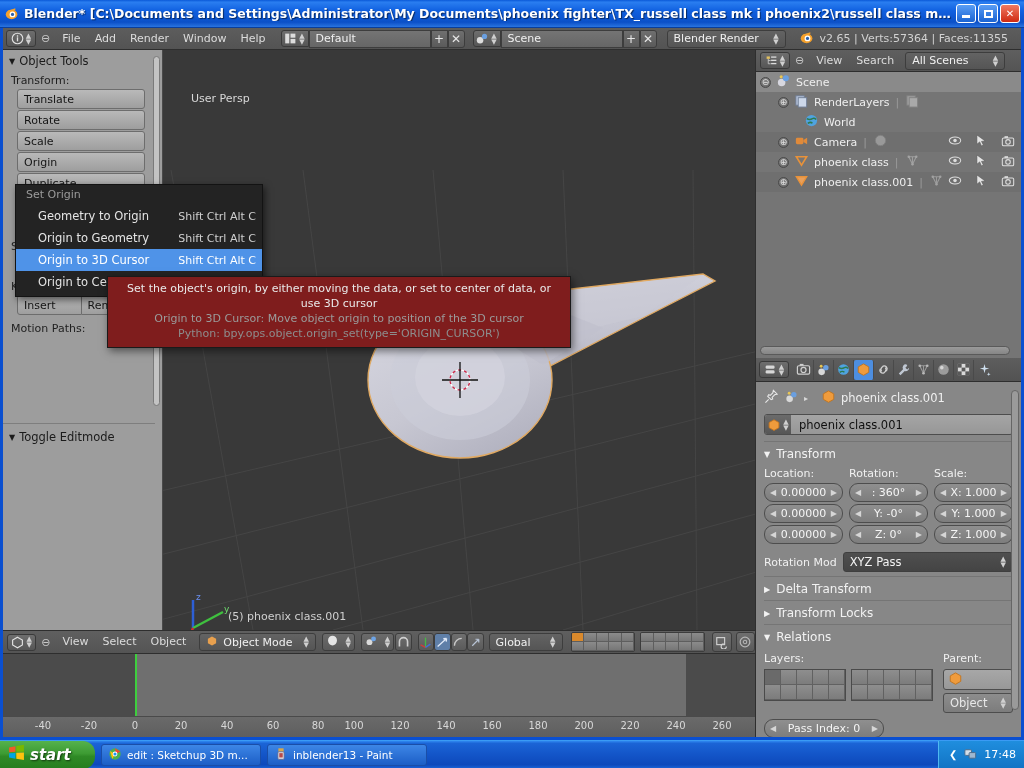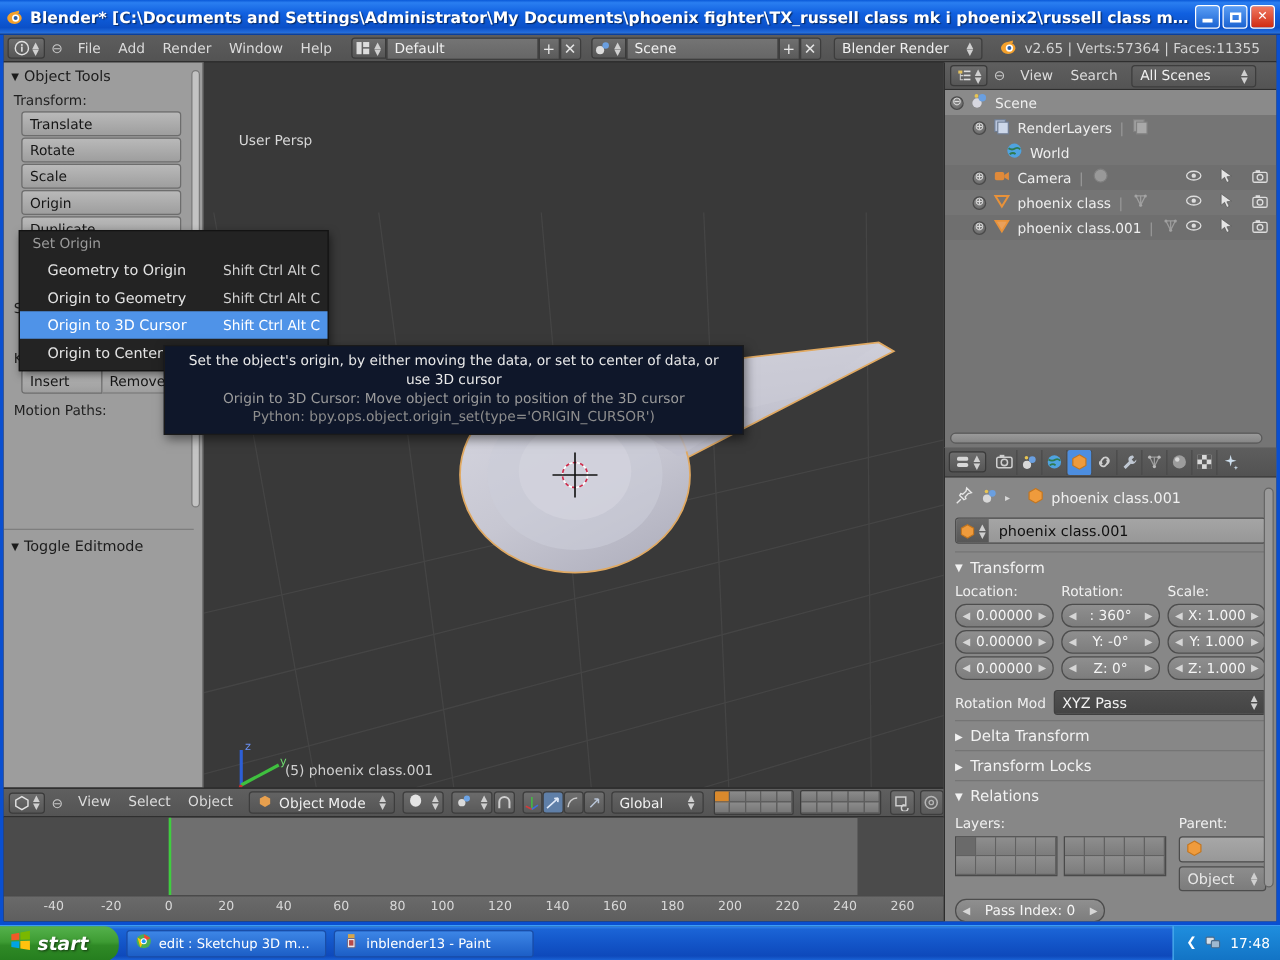--- a/index.html
+++ b/index.html
@@ -82,21 +82,21 @@
     color:#e8e8e8;font-size:12px;line-height:1;
   }
   .version-txt{color:#d2d2d2;font-size:11px;white-space:nowrap;}
 
   
   .viewport{
     position:absolute;left:0;top:22px;width:752px;height:580px;
     background:#393939; overflow:hidden;
   }
   .vp-grid{position:absolute;inset:0;}
-  .vp-label{position:absolute;left:188px;top:42px;color:#d8d8d8;font-size:11px;margin-top:14px;}
+  .vp-label{position:absolute;left:188px;top:42px;color:#d8d8d8;font-size:11px;}
   .vp-objname{position:absolute;left:225px;top:560px;color:#d0d0d0;font-size:11px;}
 
   
   .toolshelf{
     position:absolute;left:0;top:22px;width:160px;height:580px;
     background:#9d9d9d;
     border-right:1px solid #4a4a4a;
     overflow:hidden;
   }
   .ts-inner{position:absolute;left:0;top:0;width:152px;}
@@ -137,22 +137,22 @@
     height:22px;display:flex;align-items:center;
     color:#e4e4e4;font-size:11.5px;
     padding:0 6px 0 22px; justify-content:space-between;
   }
   .popup-row .sk{color:#cfcfcf;font-size:11px;}
   .popup-row.sel{background:#4f93e8;color:#fff;}
   .popup-row.sel .sk{color:#fff;}
 
   
   .tooltip{
-    position:absolute;left:128px;top:248px;width:464px;
-    background:#0f172a;border:1px solid #1a1a1a;
+    position:absolute;left:104px;top:248px;width:464px;
+    background:#7f1d1d;border:1px solid #1a1a1a;
     box-shadow:2px 3px 8px rgba(0,0,0,.5);
     z-index:60;padding:4px 8px 6px 8px;text-align:center;
   }
   .tt-1{color:#e9e9e9;font-size:11px;line-height:15px;}
   .tt-2{color:#9b9b9b;font-size:11px;line-height:15px;}
   .tt-3{color:#8d8d8d;font-size:11px;line-height:15px;}
 
   
   .vp-header{
     position:absolute;left:0;top:602px;width:752px;height:24px;

